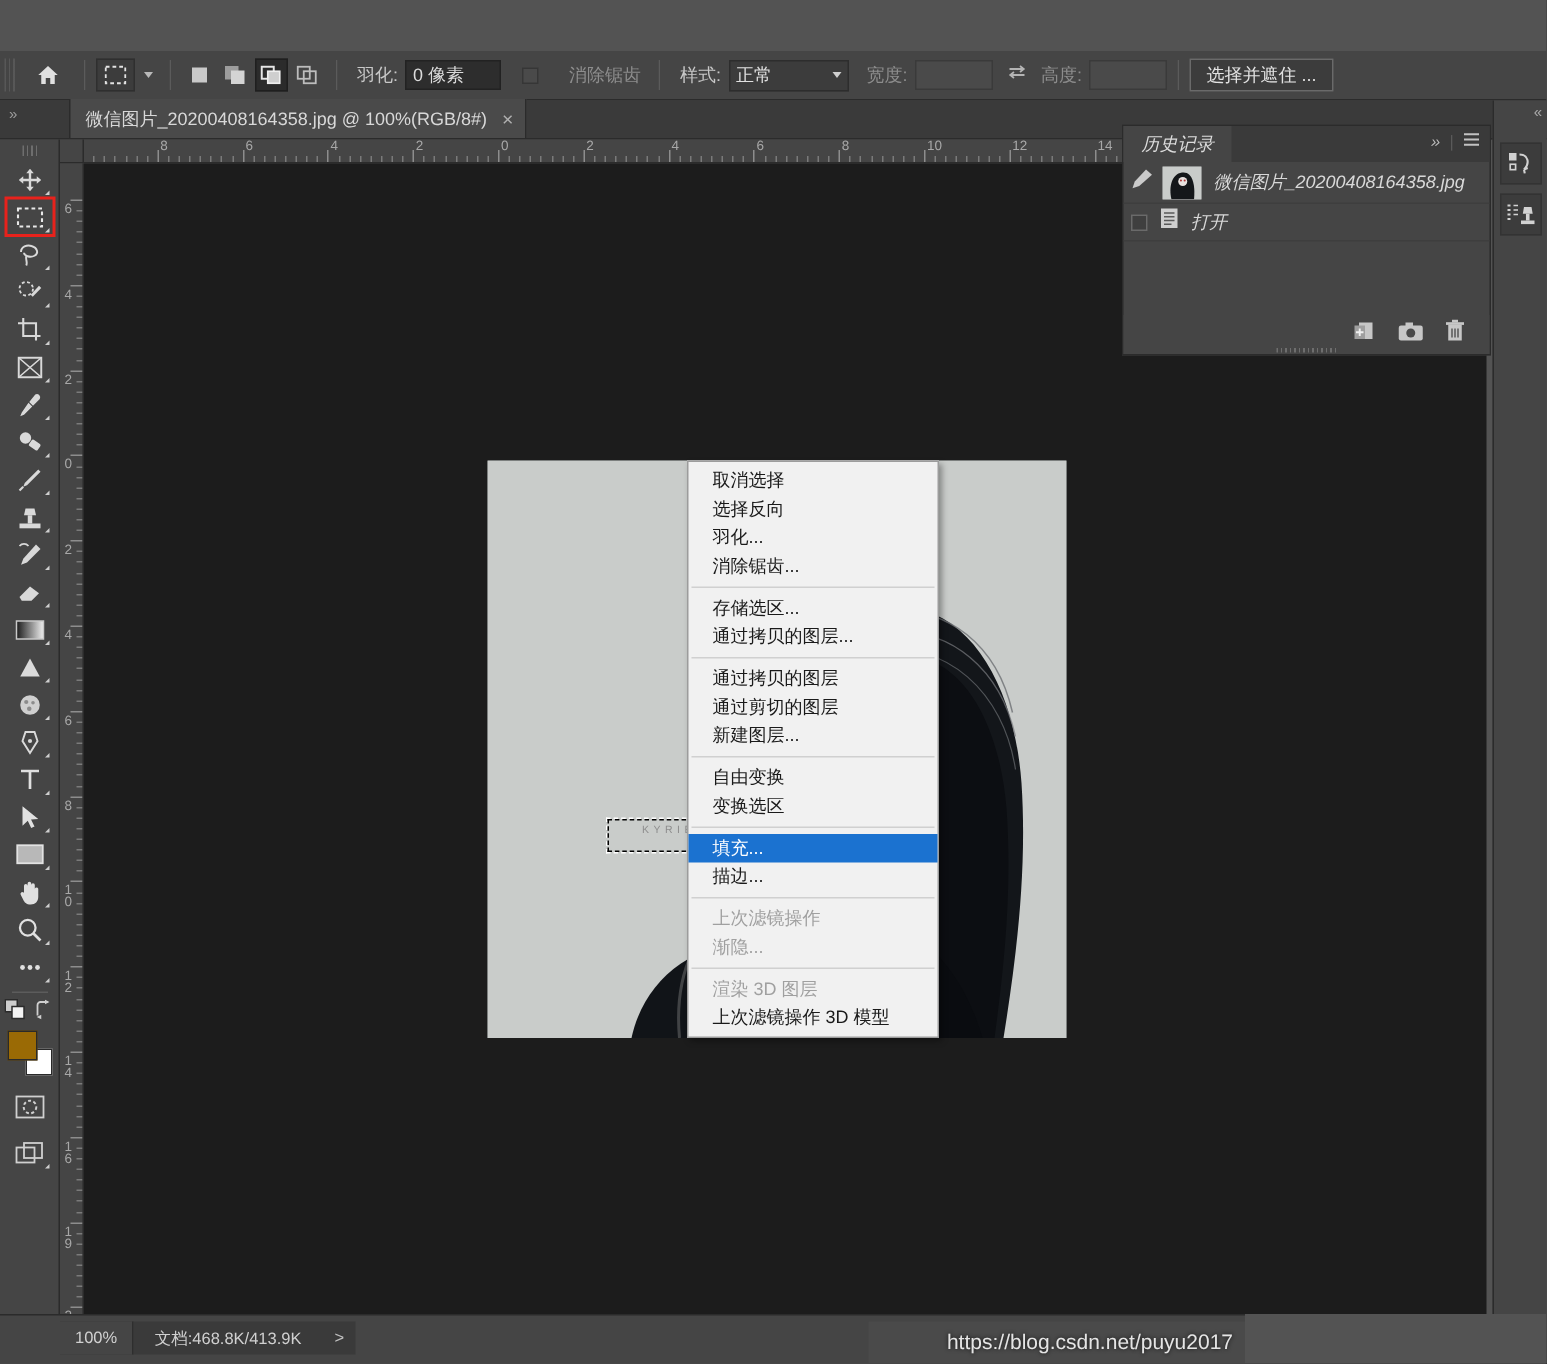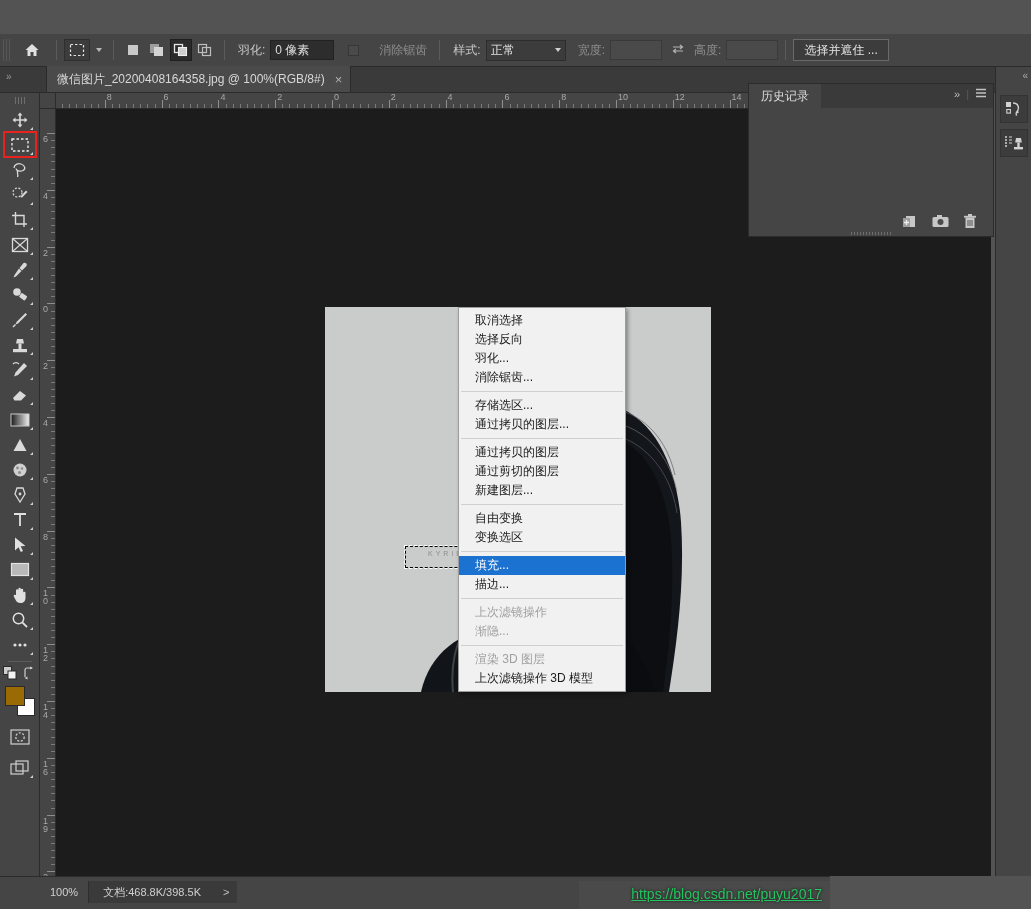--- a/index.html
+++ b/index.html
@@ -133,21 +133,21 @@
     box-shadow:2px 2px 4px rgba(0,0,0,.35);
     padding:3px 0; z-index:50;
   }
   .ctx-item{ font-size:12px;color:#1a1a1a;padding:1px 0 1px 16px;line-height:17px;white-space:nowrap;}
   .ctx-item.disabled{color:#a0a0a0;}
   .ctx-item.selected{background:#1b72d0;color:#fff;}
   .ctx-sep{height:1px;background:#d0d0d0;margin:4px 2px;}
 
   
   .hpanel{position:absolute;left:748px;top:83px;width:246px;height:154px;
-          background:#454545;border:1px solid #2b2b2b;}
+          background:#454545;border:1px solid #2b2b2b;font-style:italic;}
   .hpanel-tabs{height:24px;background:#3a3a3a;display:flex;align-items:center;position:relative;}
   .hpanel-tab{height:24px;background:#454545;padding:0 12px;display:flex;align-items:center;
               color:#dcdcdc;font-size:12px;}
   .hpanel-ctrls{position:absolute;right:6px;top:4px;display:flex;align-items:center;gap:6px;color:#bdbdbd;font-size:11px;}
   .hrow{height:25px;display:flex;align-items:center;padding-left:5px;border-bottom:1px solid #3e3e3e;}
   .hrow.snapshot{height:28px;}
   .hrow.active{background:#5a5a5a;}
   .hrow-label{color:#d8d8d8;font-size:12px;margin-left:8px;}
   .hcheck{width:11px;height:11px;border:1px solid #6a6a6a;background:#3f3f3f;}
   .hthumb{width:26px;height:22px;margin-left:6px;background:#c9cbca;position:relative;overflow:hidden;}
@@ -161,22 +161,22 @@
   .rdock-collapse{position:absolute;right:5px;top:3px;color:#a8a8a8;font-size:10px;letter-spacing:-2px;}
   .rdock-btn{width:28px;height:28px;margin:6px auto;display:flex;align-items:center;justify-content:center;
              background:#3c3c3c;border:1px solid #333;}
 
   
   .statusbar{position:absolute;left:0;bottom:0;width:830px;height:33px;background:#454545;border-top:1px solid #2b2b2b;}
   .sb-inner{position:absolute;left:40px;top:4px;height:22px;display:flex;align-items:center;background:#3a3a3a;}
   .sb-zoom{color:#d0d0d0;font-size:11px;padding:0 10px;background:#454545;height:22px;display:flex;align-items:center;border-right:1px solid #2e2e2e;}
   .sb-doc{color:#d0d0d0;font-size:11px;padding:0 14px;height:22px;display:flex;align-items:center;}
   .sb-arrow{color:#c0c0c0;font-size:11px;padding:0 8px;}
-  .watermark{position:absolute;right:8px;bottom:7px;color:#22c55e;font-size:14px;
-             text-shadow:0 0 3px rgba(0,0,0,.8);text-decoration:underline;}
+  .watermark{position:absolute;right:8px;bottom:7px;color:#e5e5e5;font-size:14px;
+             text-shadow:0 0 3px rgba(0,0,0,.8);}
   .wm-bg{position:absolute;right:0;bottom:0;width:251px;height:28px;background:#4a4a4a;}
 </style>
 </head>
 <body>
 
 <div class="app">
 
 
   <div class="optionsbar">
     <div class="grip"></div>
@@ -779,21 +779,48 @@
         <span>»</span>
         <span style="color:#5a5a5a;">|</span>
         <span>
           <svg width="12" height="10" viewBox="0 0 12 10">
               <path d="M1 1.5H11M1 5H11M1 8.5H11" stroke="#c2c2c2" stroke-width="1.3"></path>
             </svg>
         </span>
       </div>
     </div>
 
-
+    <div class="hrow snapshot">
+      <span>
+        <svg width="15" height="14" viewBox="0 0 15 14">
+            <path d="M10 1 L14 4.5 L5.5 12 L1 13.5 L2.5 9 Z" fill="#cacaca"></path>
+          </svg>
+      </span>
+      <span class="hthumb">
+        <svg width="26" height="22" viewBox="0 0 26 22">
+            <rect width="26" height="22" fill="#c9ccca"></rect>
+          <path d="M6 22 C4 14 6 5 13 4 C20 3 22 12 21 22 Z" fill="#14171a"></path>
+          <circle cx="13.5" cy="10" r="3" fill="#e8e2e0"></circle>
+          <circle cx="12.3" cy="9.3" r="0.7" fill="#b03a3a"></circle>
+          <circle cx="14.8" cy="9.3" r="0.7" fill="#b03a3a"></circle>
+        </svg>
+      </span>
+      <span class="hrow-label">微信图片_20200408164358.jpg</span>
+    </div>
+
+    <div class="hrow">
+      <span class="hcheck"></span>
+      <span style="margin-left:8px">
+        <svg width="13" height="15" viewBox="0 0 13 15">
+            <rect x="1" y="1" width="11" height="13" fill="#cfcfcf"></rect>
+            <path d="M3 4H10M3 6.5H10M3 9H10M3 11.5H8" stroke="#5a5a5a" stroke-width="1"></path>
+          </svg>
+      </span>
+      <span class="hrow-label">打开</span>
+    </div>
 
 
     <div class="hpanel-footer">
       <span>
         <svg width="16" height="15" viewBox="0 0 16 15">
             <rect x="4" y="2" width="9" height="11" fill="#c7c7c7"></rect>
             <rect x="1" y="4" width="7" height="9" fill="#9f9f9f"></rect>
             <path d="M2 8.5H7M4.5 6V11" stroke="#efefef" stroke-width="1.3"></path>
           </svg>
       </span>
@@ -833,20 +860,20 @@
         <rect x="10" y="13" width="9" height="2.4" fill="#d2d2d2"></rect>
         <path d="M12 4 H17 L17.8 8.5 H11.2 Z" fill="#d2d2d2"></path>
         <rect x="13.3" y="8.5" width="2.4" height="4.5" fill="#d2d2d2"></rect>
       </svg>
     </div>
   </div>
 
   <div class="statusbar">
     <div class="sb-inner">
       <div class="sb-zoom">100%</div>
-      <div class="sb-doc">文档:468.8K/398.5K</div>
+      <div class="sb-doc">文档:468.8K/413.9K</div>
       <div class="sb-arrow">&gt;</div>
     </div>
     <div class="wm-bg"></div>
     <div class="watermark">https://blog.csdn.net/puyu2017</div>
   </div>
 
 </div>
 
 </body></html>

